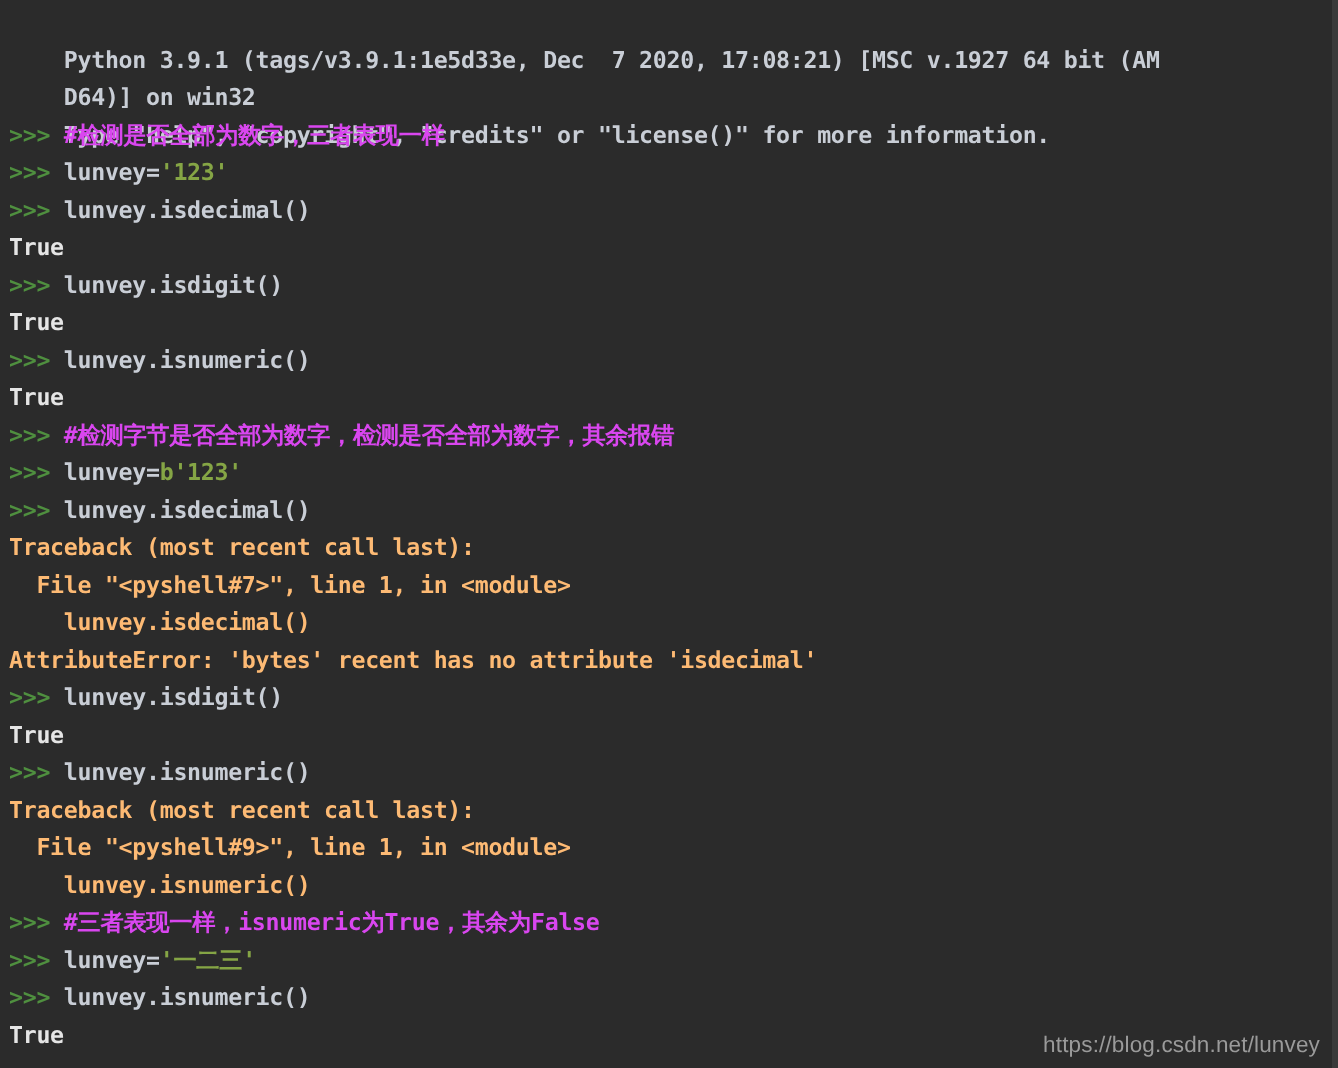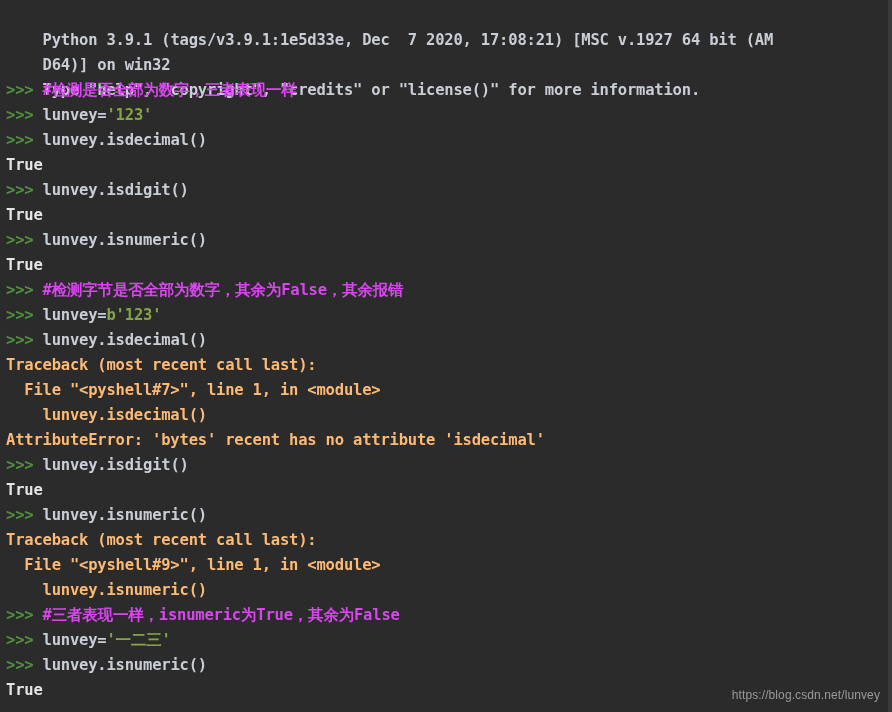--- a/index.html
+++ b/index.html
@@ -65,21 +65,21 @@
   }
   .error {
     color: #fdba74;
     font-weight: bold;
   }
   #watermark {
     position: absolute;
     right: 12px;
     top: 688px;
     font-family: "Liberation Sans", "DejaVu Sans", sans-serif;
-    font-size: 12px;
+    font-size: 15px;
     color: #9a9a9a;
     letter-spacing: 0.1px;
     white-space: nowrap;
   }
 </style>
 </head>
 <body>
 
 <div id="shell">
 
@@ -95,21 +95,21 @@
 
   <div id="console-lines">
       <div class="line"><span class="prompt">&gt;&gt;&gt;</span> <span class="comment">#检测是否全部为数字，三者表现一样</span></div>
       <div class="line"><span class="prompt">&gt;&gt;&gt;</span> <span class="code">lunvey=</span><span class="string">'123'</span></div>
       <div class="line"><span class="prompt">&gt;&gt;&gt;</span> <span class="code">lunvey.isdecimal()</span></div>
       <div class="line"><span class="output">True</span></div>
       <div class="line"><span class="prompt">&gt;&gt;&gt;</span> <span class="code">lunvey.isdigit()</span></div>
       <div class="line"><span class="output">True</span></div>
       <div class="line"><span class="prompt">&gt;&gt;&gt;</span> <span class="code">lunvey.isnumeric()</span></div>
       <div class="line"><span class="output">True</span></div>
-      <div class="line"><span class="prompt">&gt;&gt;&gt;</span> <span class="comment">#检测字节是否全部为数字，其余为False，其余报错</span></div>
+      <div class="line"><span class="prompt">&gt;&gt;&gt;</span> <span class="comment">#检测字节是否全部为数字，检测是否全部为数字，其余报错</span></div>
       <div class="line"><span class="prompt">&gt;&gt;&gt;</span> <span class="code">lunvey=</span><span class="string">b'123'</span></div>
       <div class="line"><span class="prompt">&gt;&gt;&gt;</span> <span class="code">lunvey.isdecimal()</span></div>
       <div class="line"><span class="error">Traceback (most recent call last):</span></div>
       <div class="line"><span class="error">  File "&lt;pyshell#7&gt;", line 1, in &lt;module&gt;</span></div>
       <div class="line"><span class="error">    lunvey.isdecimal()</span></div>
       <div class="line"><span class="error">AttributeError: 'bytes' recent has no attribute 'isdecimal'</span></div>
       <div class="line"><span class="prompt">&gt;&gt;&gt;</span> <span class="code">lunvey.isdigit()</span></div>
       <div class="line"><span class="output">True</span></div>
       <div class="line"><span class="prompt">&gt;&gt;&gt;</span> <span class="code">lunvey.isnumeric()</span></div>
       <div class="line"><span class="error">Traceback (most recent call last):</span></div>

